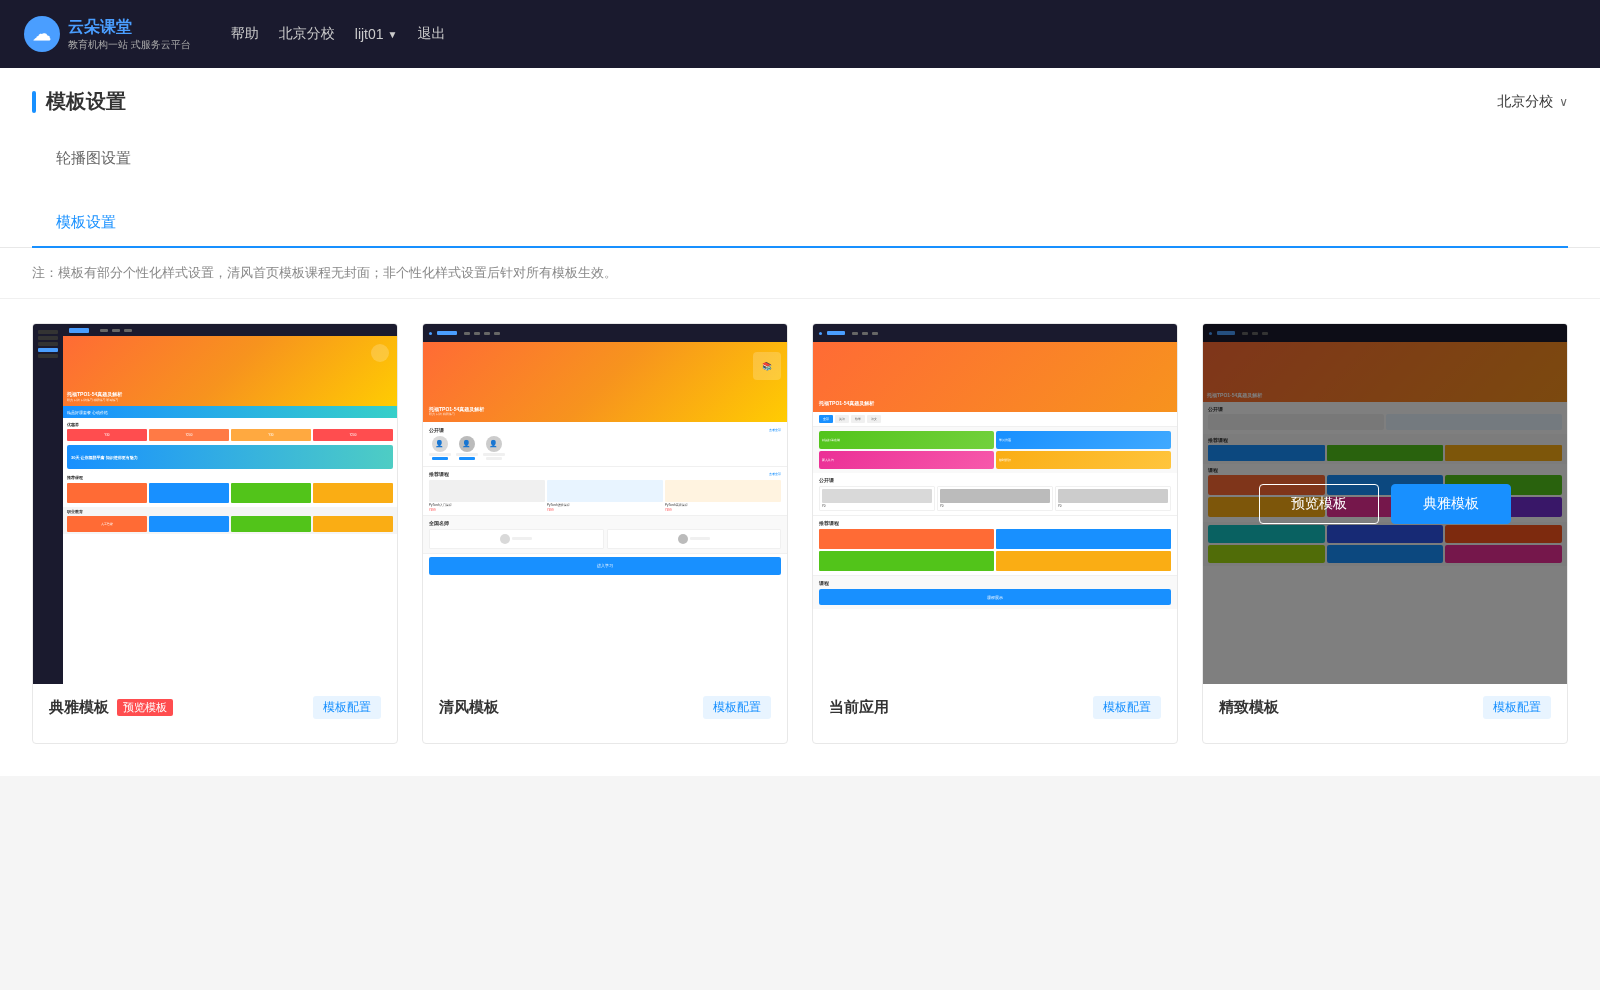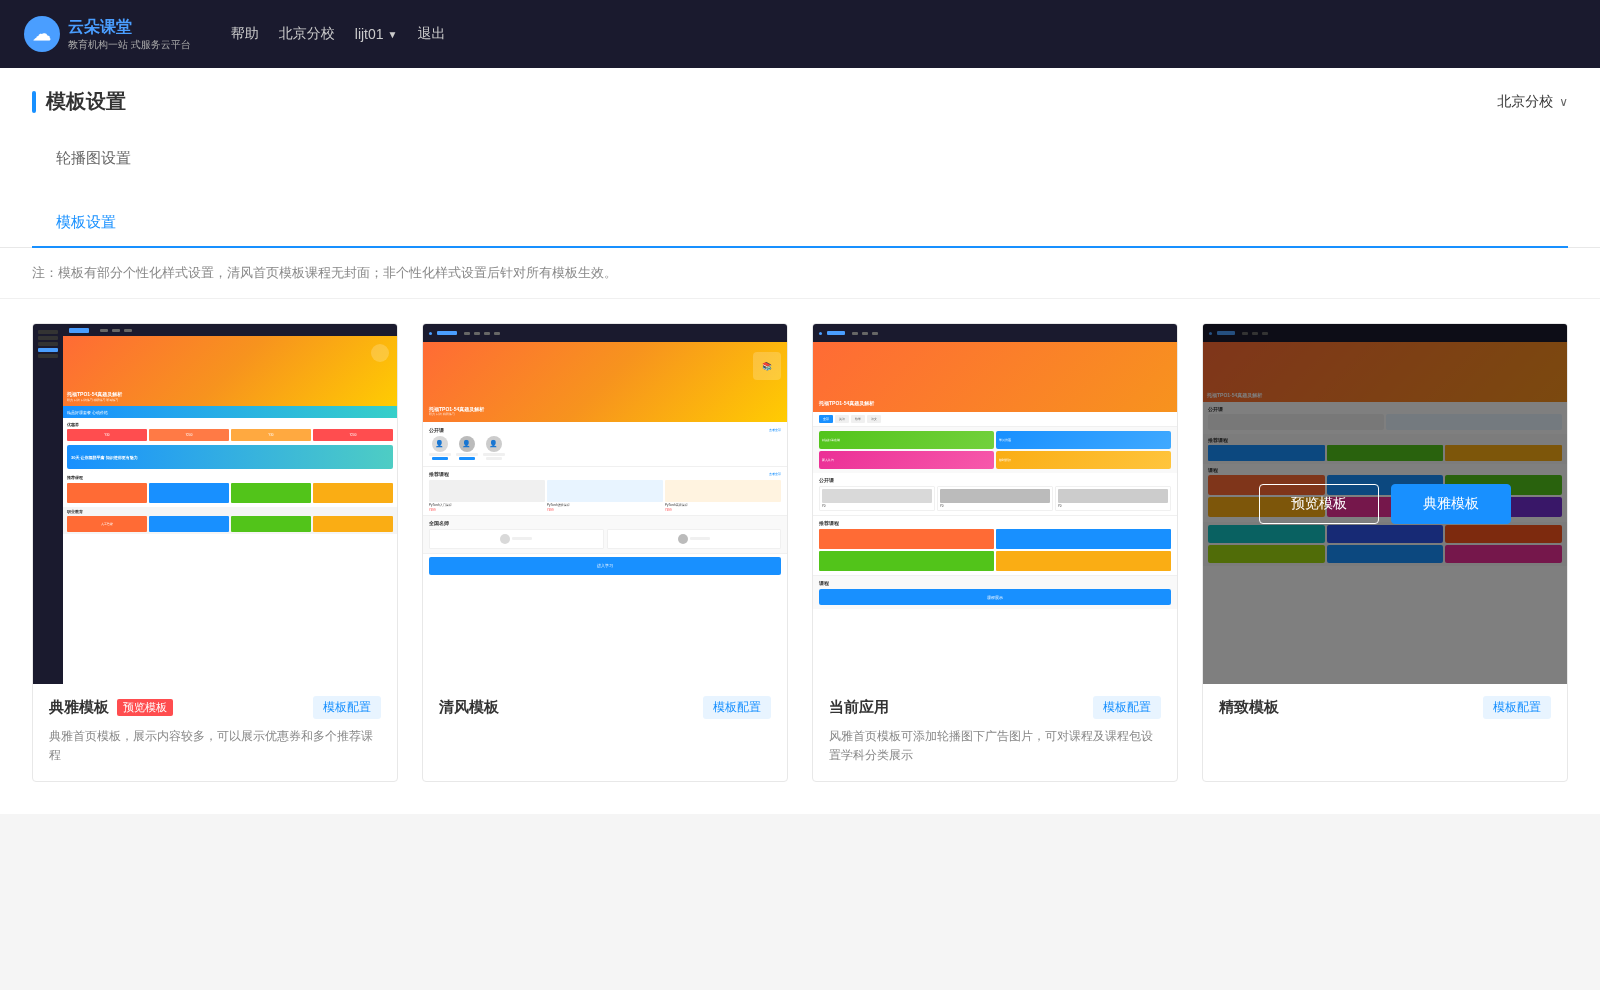--- a/index.html
+++ b/index.html
@@ -380,21 +380,20 @@
             </div>
           </div>
         </div>
       </div>
       <div class="template-info">
         <div class="template-name-row">
           <span class="template-name">典雅模板</span>
           <span class="badge-current">预览模板</span>
           <button class="btn-config">模板配置</button>
         </div>
-        <div class="template-desc">典雅首页模板，展示内容较多，可以展示优惠券和多个推荐课程</div>
       </div>
     </div>
 
     <div class="template-card">
       <div class="template-preview">
         <div class="preview-mockup">
           <div class="preview-header">
             <div class="preview-header-dot"></div>
             <div style="width:20px;height:4px;background:#4a9eff;border-radius:1px;margin-left:2px;"></div>
             <div class="preview-nav-items">
@@ -564,21 +563,20 @@
             <div style="font-size:5px;color:#333;font-weight:bold;margin-bottom:3px;">课程</div>
             <div style="height:16px;background:#1890ff;border-radius:2px;display:flex;align-items:center;justify-content:center;color:white;font-size:4px;">课程展示</div>
           </div>
         </div>
       </div>
       <div class="template-info">
         <div class="template-name-row">
           <span class="template-name">当前应用</span>
           <button class="btn-config">模板配置</button>
         </div>
-        <div class="template-desc">风雅首页模板可添加轮播图下广告图片，可对课程及课程包设置学科分类展示</div>
       </div>
     </div>
 
     <div class="template-card">
       <div class="template-preview" style="position:relative;">
         <div class="preview-mockup">
           <div class="preview-header">
             <div class="preview-header-dot"></div>
             <div style="width:18px;height:4px;background:#4a9eff;border-radius:1px;margin-left:2px;"></div>
             <div class="preview-nav-items">

